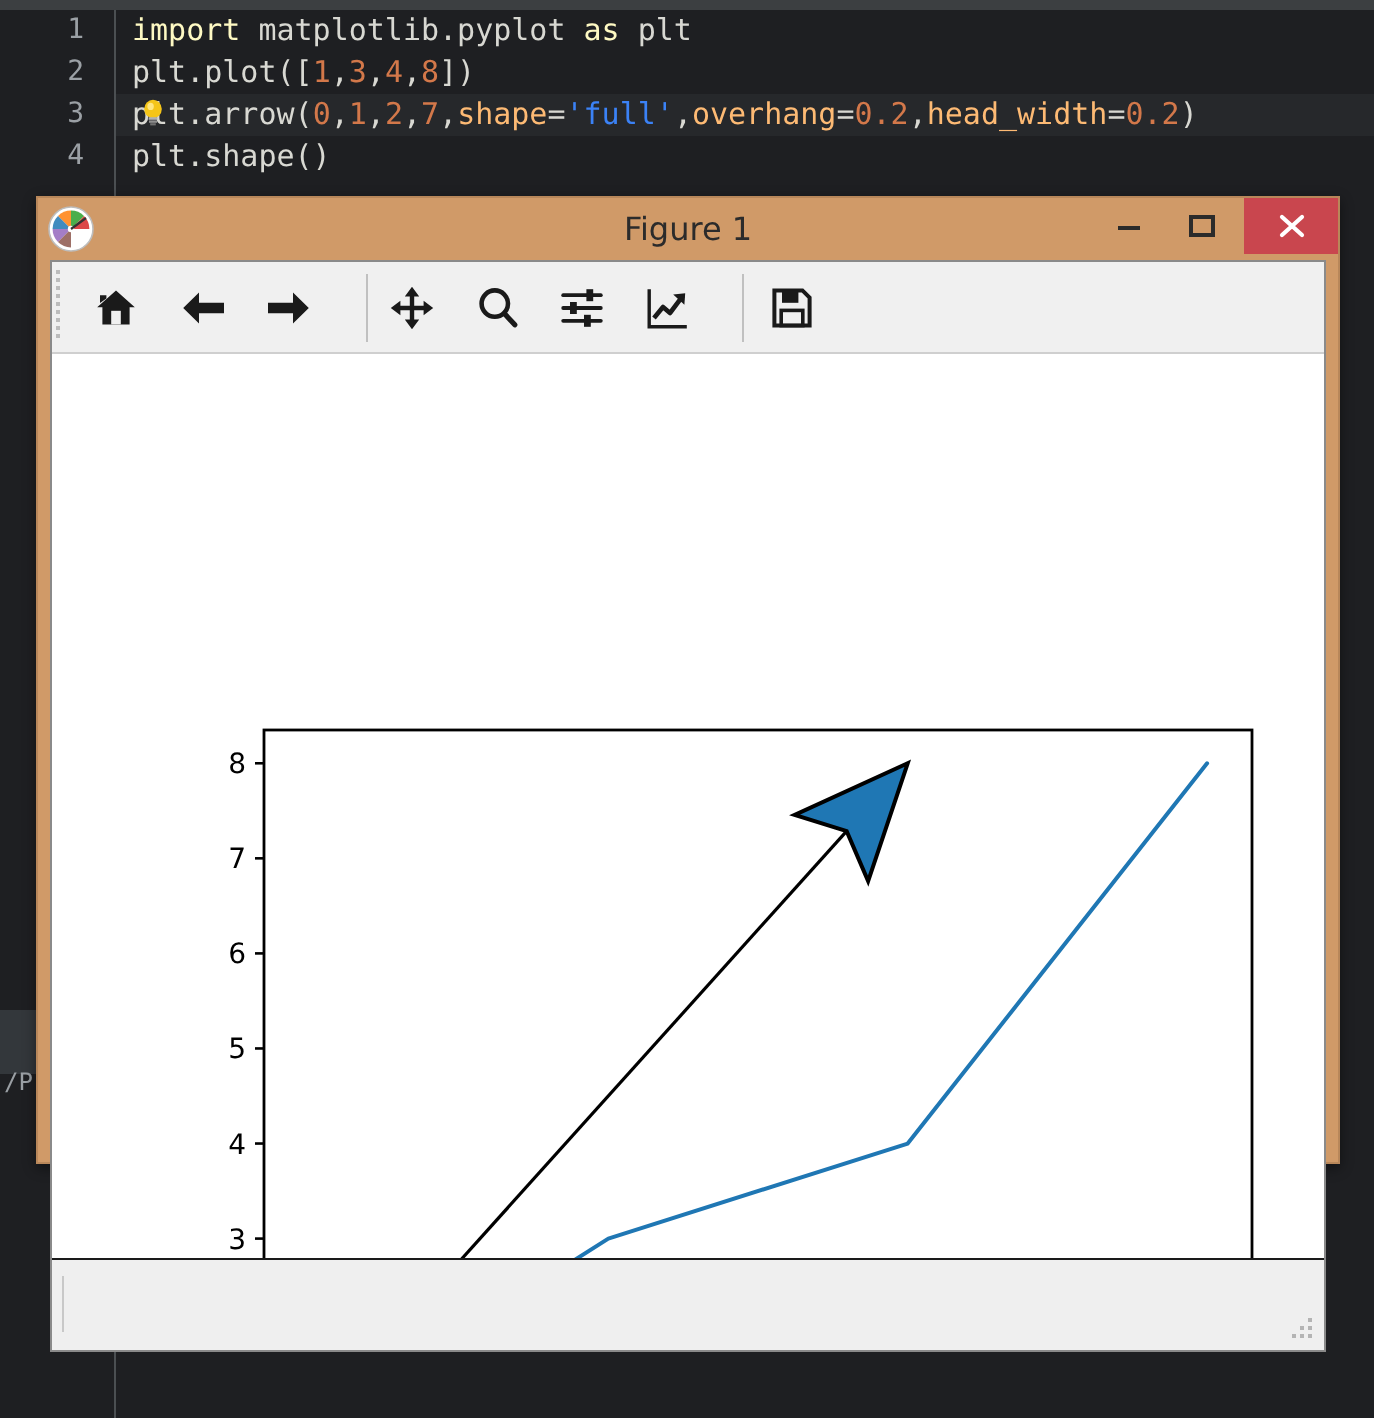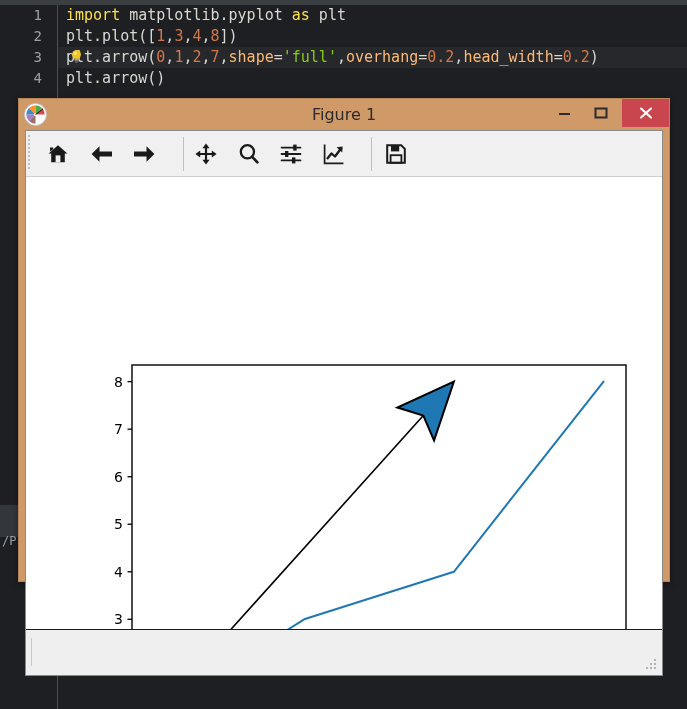--- a/index.html
+++ b/index.html
@@ -46,24 +46,24 @@
     white-space: pre;
     font-family: "DejaVu Sans Mono", monospace;
     font-size: 15px;
     color: #d8d8d2;
   }
   .active-line-bg {
     position: absolute;
     left: 0; width: 687px; height: 21px;
     background: #26282b;
   }
-  .tok-kw   { color: #fde047; }
+  .tok-kw   { color: #fef9c3; }
   .tok-num  { color: #d3784a; }
   .tok-arg  { color: #fdba74; }
-  .tok-str  { color: #84cc16; }
+  .tok-str  { color: #3b82f6; }
   .tok-plain{ color: #d8d8d2; }
 
   
   #bulb {
     position: absolute;
     width: 11px; height: 14px;
     left: 71px; top: 49px;
   }
 
   
@@ -208,21 +208,21 @@
   <div id="gutter">
     <div class="gutter-num" style="top:0px">1</div>
     <div class="gutter-num" style="top:21px">2</div>
     <div class="gutter-num" style="top:42px">3</div>
     <div class="gutter-num" style="top:63px">4</div>
   </div>
 
   <div class="code-line" id="cl0" style="top:5px"><span class="tok-kw">import</span><span class="tok-plain"> matplotlib.pyplot </span><span class="tok-kw">as</span><span class="tok-plain"> plt</span></div>
   <div class="code-line" id="cl1" style="top:26px"><span class="tok-plain">plt.plot([</span><span class="tok-num">1</span><span class="tok-plain">,</span><span class="tok-num">3</span><span class="tok-plain">,</span><span class="tok-num">4</span><span class="tok-plain">,</span><span class="tok-num">8</span><span class="tok-plain">])</span></div>
   <div class="code-line" id="cl2" style="top:47px"><span class="tok-plain">plt.arrow(</span><span class="tok-num">0</span><span class="tok-plain">,</span><span class="tok-num">1</span><span class="tok-plain">,</span><span class="tok-num">2</span><span class="tok-plain">,</span><span class="tok-num">7</span><span class="tok-plain">,</span><span class="tok-arg">shape</span><span class="tok-plain">=</span><span class="tok-str">'full'</span><span class="tok-plain">,</span><span class="tok-arg">overhang</span><span class="tok-plain">=</span><span class="tok-num">0.2</span><span class="tok-plain">,</span><span class="tok-arg">head_width</span><span class="tok-plain">=</span><span class="tok-num">0.2</span><span class="tok-plain">)</span></div>
-  <div class="code-line" id="cl3" style="top:68px"><span class="tok-plain">plt.arrow()</span></div>
+  <div class="code-line" id="cl3" style="top:68px"><span class="tok-plain">plt.shape()</span></div>
 
   <svg id="bulb" viewBox="0 0 11 14">
     <ellipse cx="5.5" cy="5.5" rx="4.4" ry="4.6" fill="#f5c518"></ellipse>
     <ellipse cx="4.3" cy="4.2" rx="1.6" ry="1.8" fill="#ffe680"></ellipse>
     <rect x="3.3" y="9.6" width="4.4" height="1.3" fill="#b0b0b0"></rect>
     <rect x="3.5" y="11.2" width="4.0" height="1.2" fill="#8f8f8f"></rect>
     <rect x="4.1" y="12.6" width="2.8" height="1.1" fill="#707070"></rect>
   </svg>
 
   <div id="side-panel"></div>

